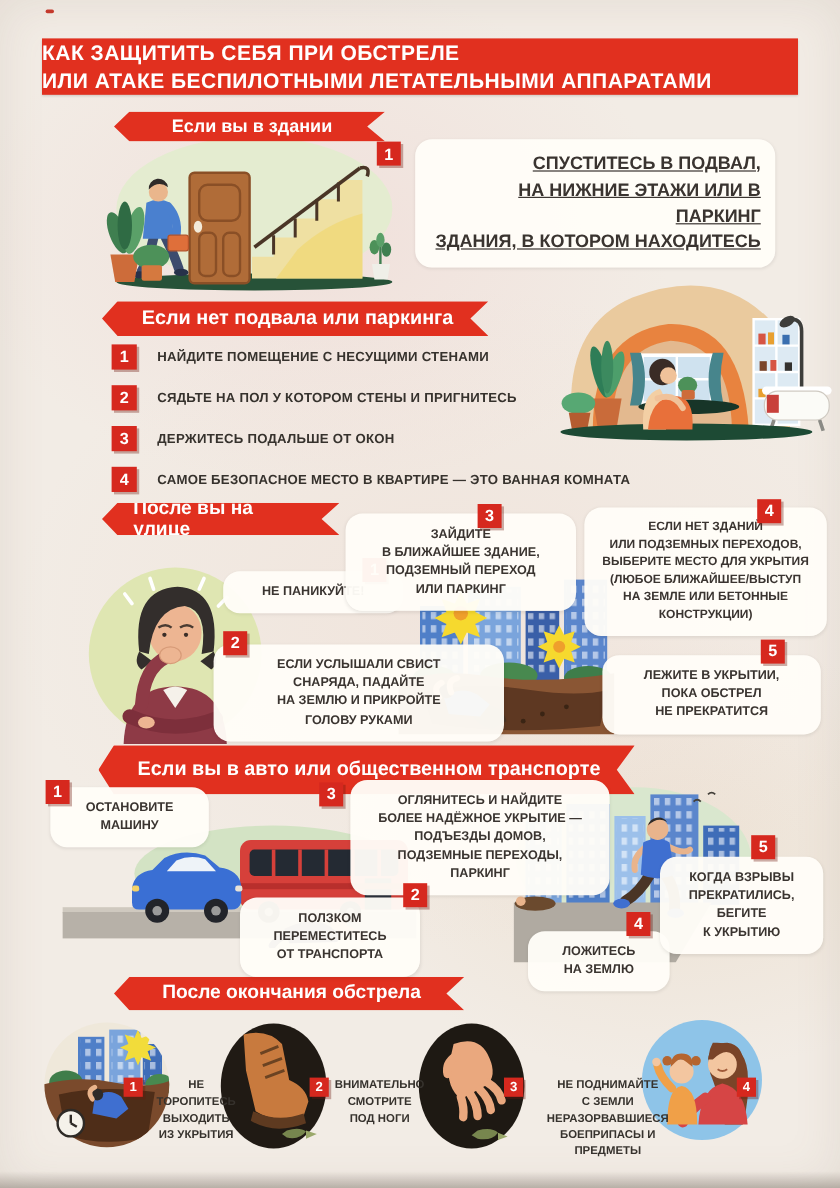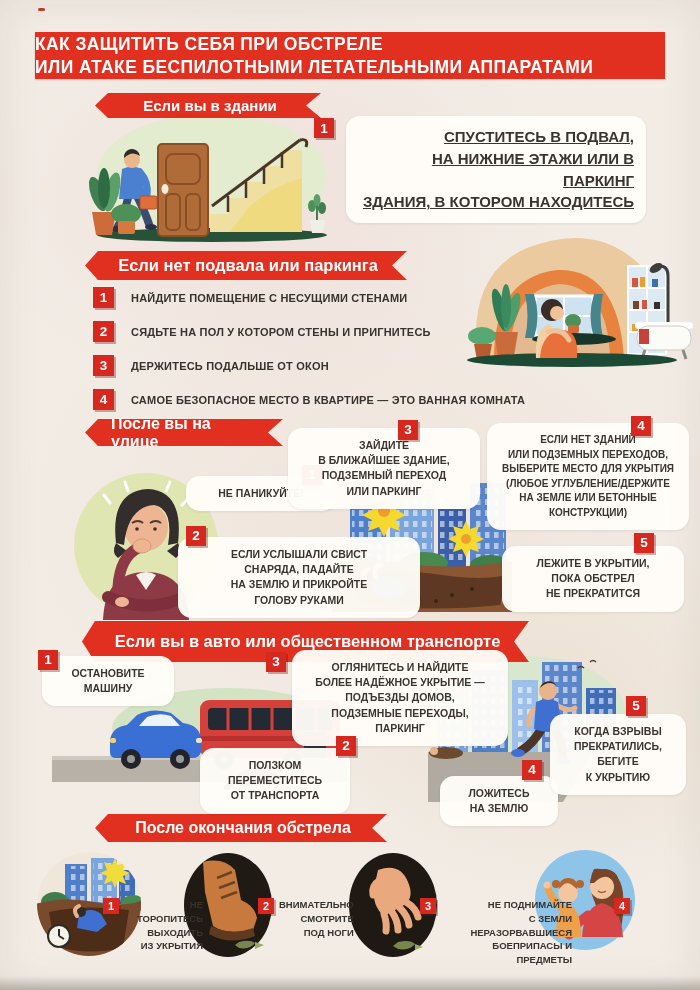--- a/index.html
+++ b/index.html
@@ -38,21 +38,21 @@
   .bubble.align-left{text-align:right;font-size:15px;text-decoration:underline;}
   .bubble.fs10{font-size:10px;}
 
   .list-item{position:absolute;left:93px;display:flex;align-items:center;z-index:3;}
   .item-text{margin-left:17px;font-weight:bold;font-size:11px;color:#36322d;letter-spacing:.2px;white-space:pre-line;}
 
   .illus{position:absolute;z-index:1;}
   .illus svg{display:block;}
 
   .caption{position:absolute;display:flex;align-items:flex-start;z-index:4;}
-  .caption-text{white-space:pre-line;text-align:right;font-weight:bold;font-size:9.5px;
+  .caption-text{white-space:pre-line;text-align:center;font-weight:bold;font-size:9.5px;
     line-height:1.45;color:#36322d;}
 </style>
 </head>
 <body>
 
 <div class="page">
 
   <div class="speck"></div>
 
   <svg width="0" height="0" style="position:absolute" aria-hidden="true">
@@ -222,21 +222,21 @@
 В БЛИЖАЙШЕЕ ЗДАНИЕ,
 ПОДЗЕМНЫЙ ПЕРЕХОД
 ИЛИ ПАРКИНГ</span>
     </div>
 
     <div class="bubble fs10" style="left:487px;top:423px;width:202px;">
       <span class="badge" style="right:38px;top:-7px;">4</span>
       <span class="bubble-text">ЕСЛИ НЕТ ЗДАНИЙ
 ИЛИ ПОДЗЕМНЫХ ПЕРЕХОДОВ,
 ВЫБЕРИТЕ МЕСТО ДЛЯ УКРЫТИЯ
-(ЛЮБОЕ УГЛУБЛЕНИЕ/ДЕРЖИТЕ
+(ЛЮБОЕ БЛИЖАЙШЕЕ/ВЫСТУП
 НА ЗЕМЛЕ ИЛИ БЕТОННЫЕ
 КОНСТРУКЦИИ)</span>
     </div>
 
     <div class="illus" style="left:332px;top:477px;">
       <svg width="180" height="135" viewBox="0 0 180 135">
         <rect x="18" y="28" width="36" height="62" fill="#4f7fc8"></rect>
           <rect x="20" y="30" width="32" height="58" fill="url(#winp)"></rect>
         <rect x="58" y="12" width="44" height="78" fill="#7aa4dc"></rect>
           <rect x="60" y="14" width="40" height="74" fill="url(#winp)"></rect>

